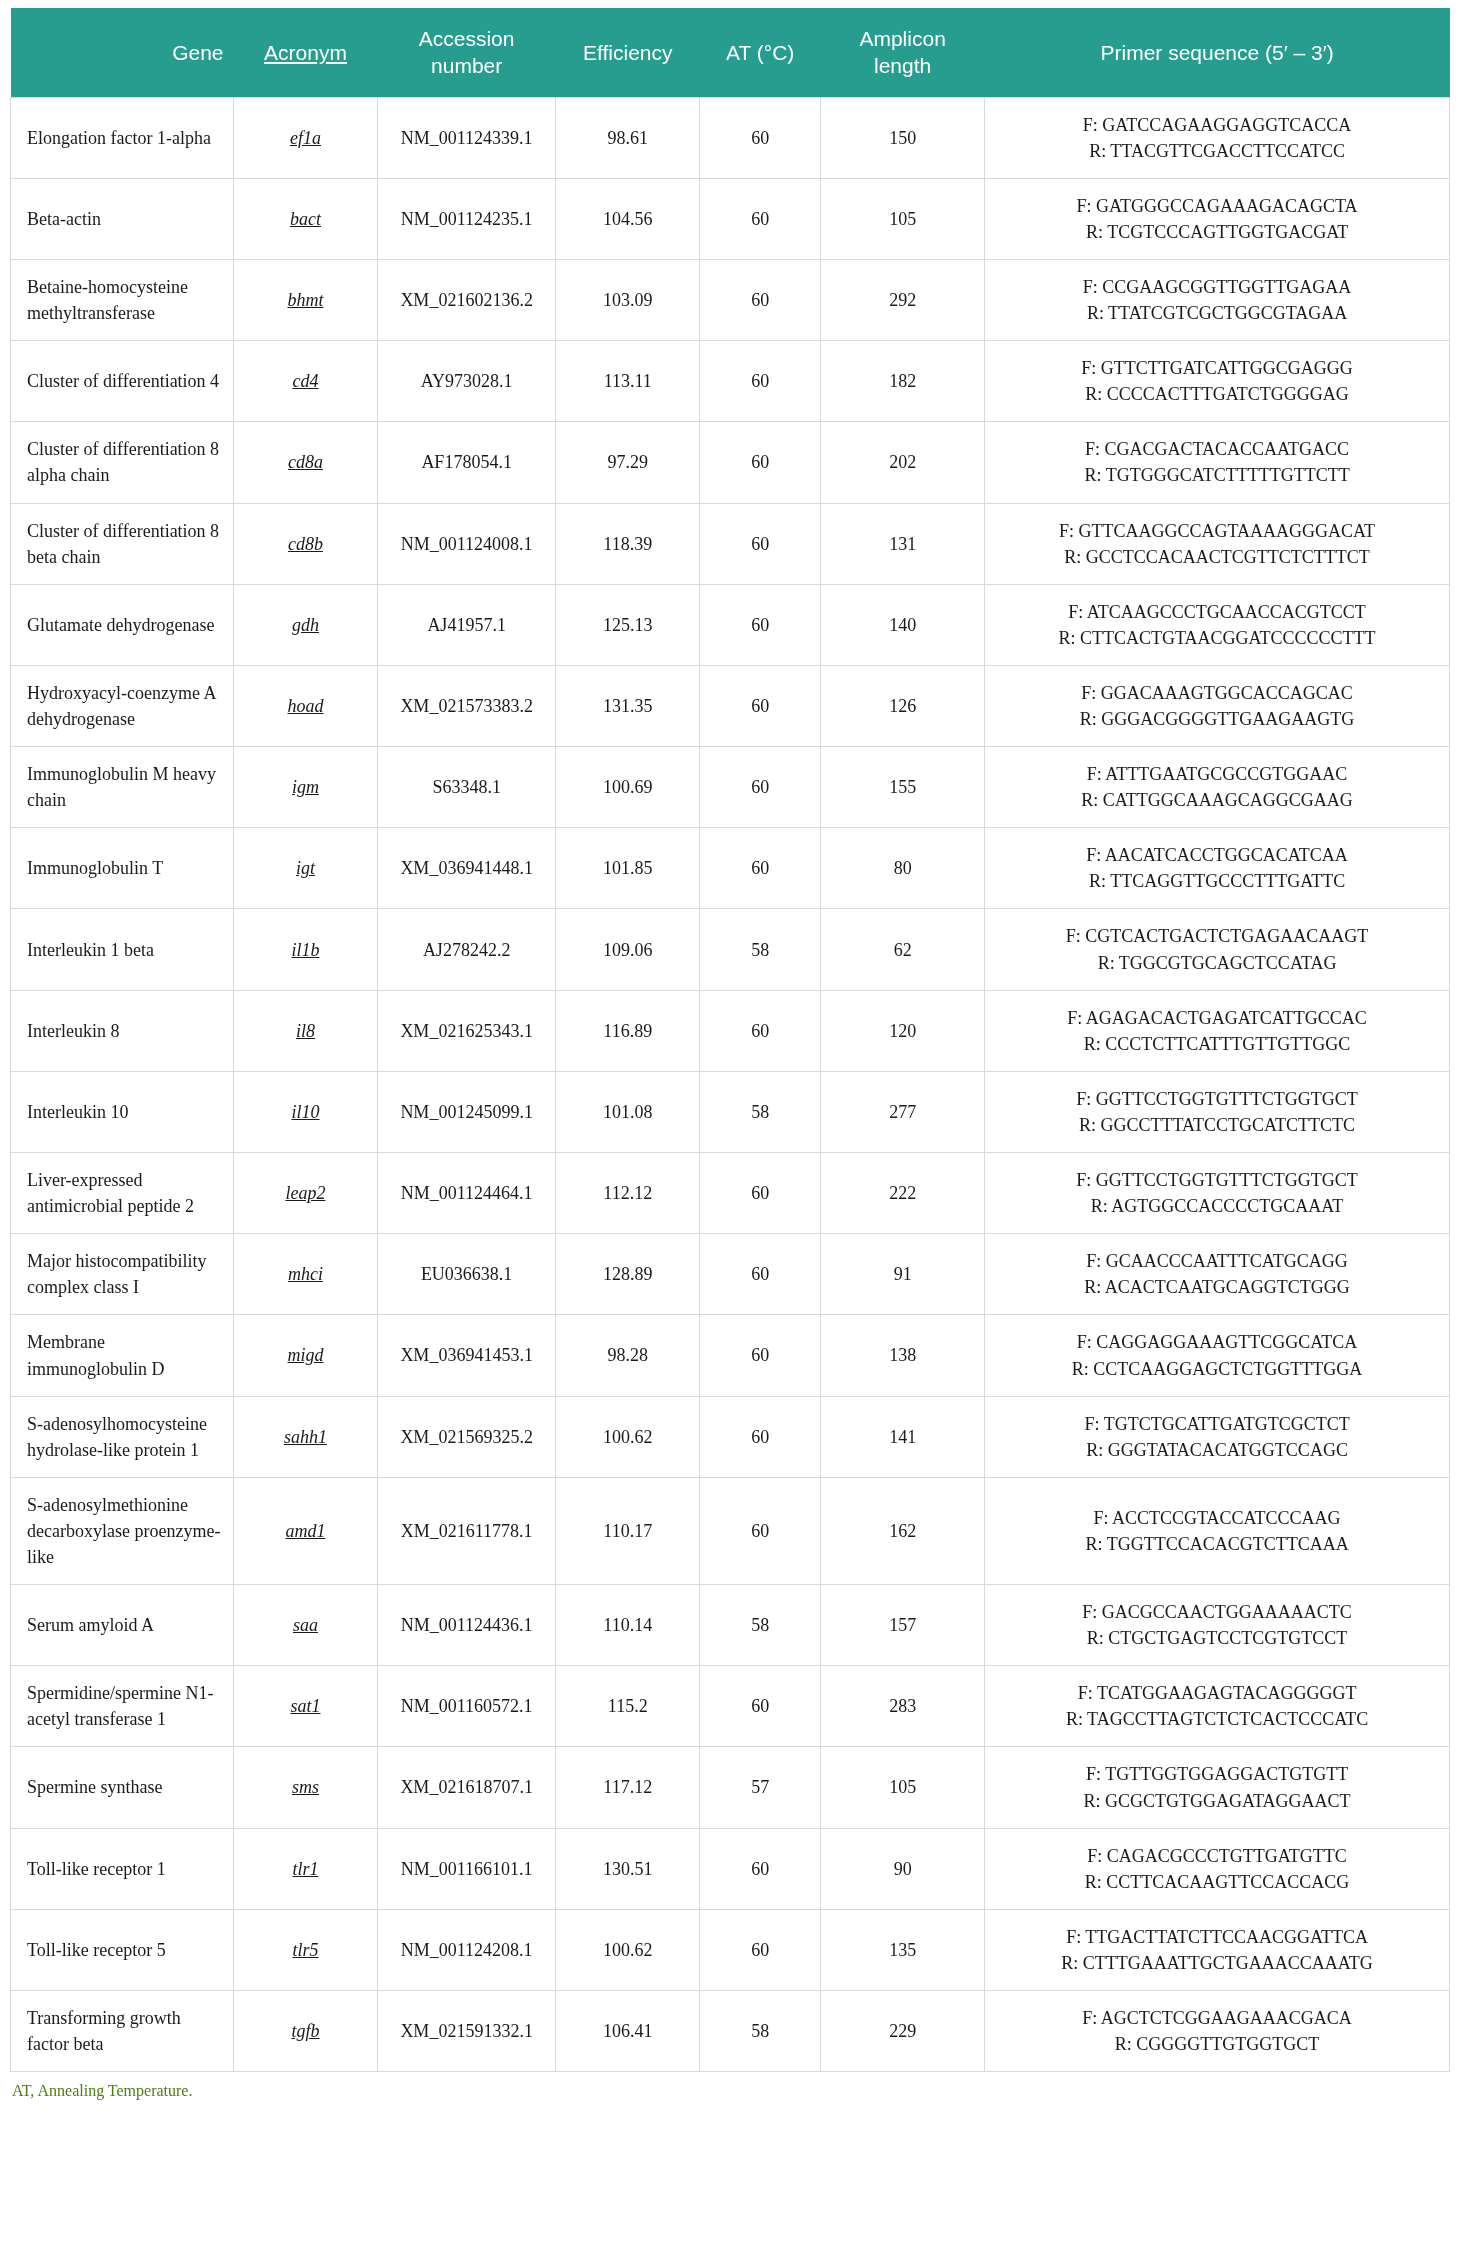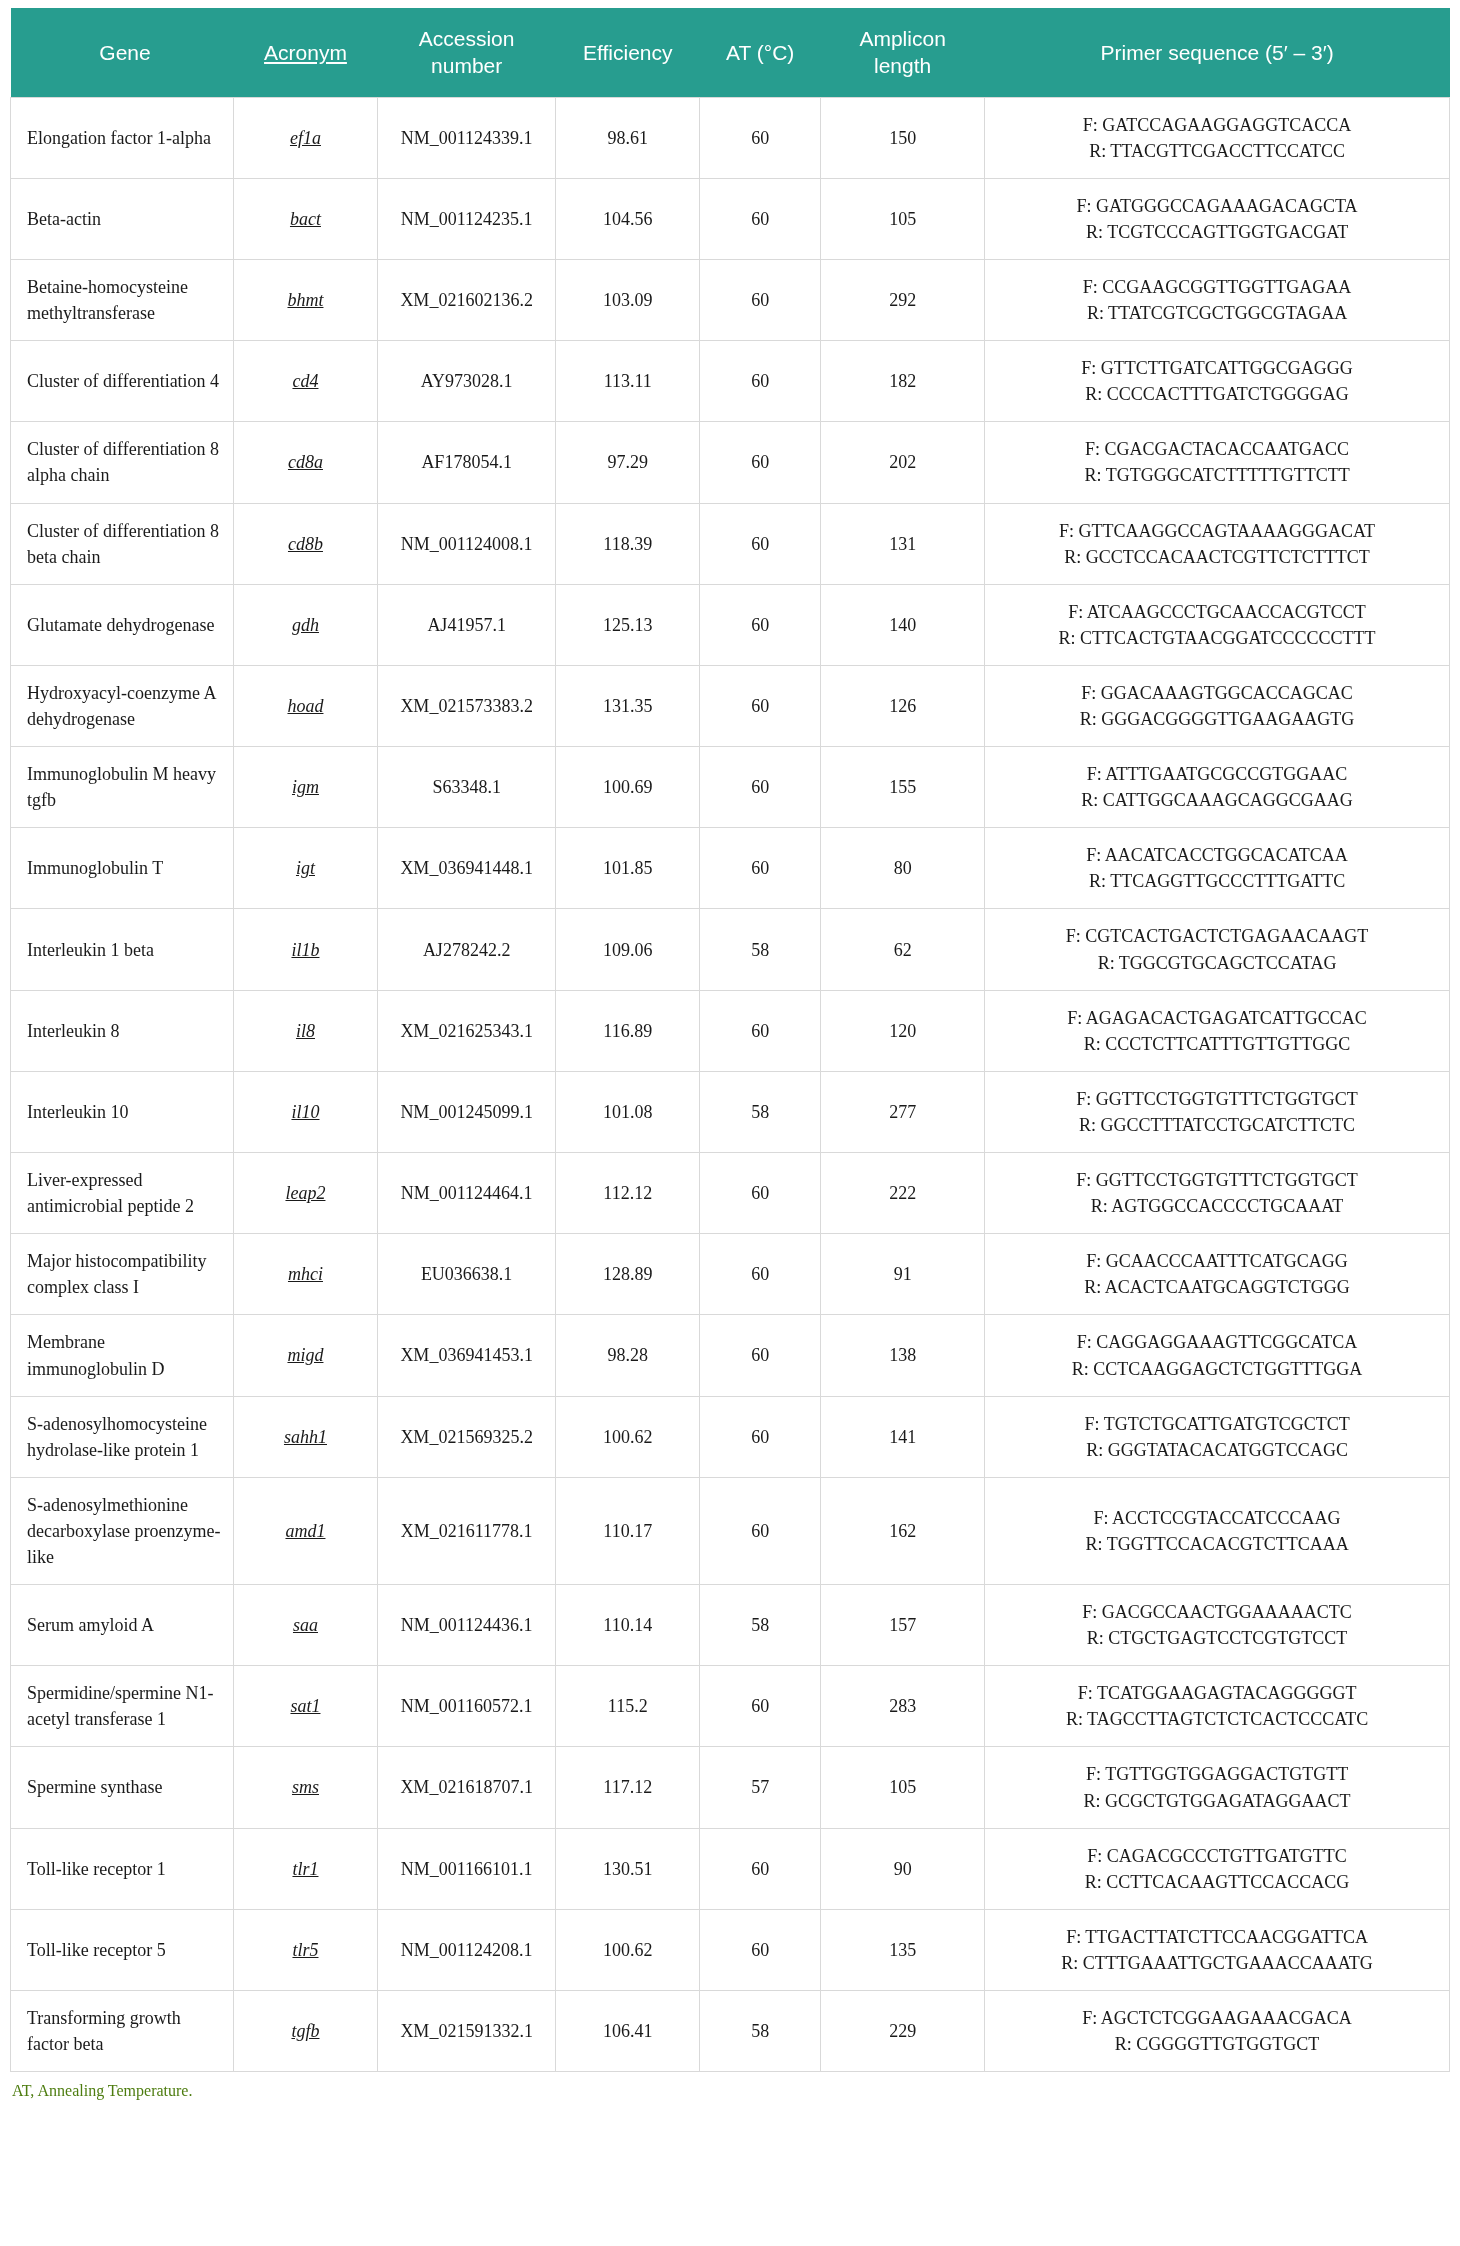--- a/index.html
+++ b/index.html
@@ -29,21 +29,21 @@
     font-family: "Liberation Sans", sans-serif;
     font-weight: 400;
     font-size: 21px;
     line-height: 1.3;
     padding: 17px 10px;
     text-align: center;
     vertical-align: middle;
     border: none;
   }
   thead th.col-gene {
-    text-align: center;
+    text-align: right;
     padding-left: 16px;
   }
   tbody td {
     border: 1px solid var(--row-border, #d9d9d9);
     background: #ffffff;
     font-size: 18px;
     line-height: 1.45;
     padding: 14px 10px;
     text-align: center;
     vertical-align: middle;
@@ -181,21 +181,21 @@
           <td class="col-accession">XM_021573383.2</td>
           <td class="col-efficiency">131.35</td>
           <td class="col-at">60</td>
           <td class="col-amplicon">126</td>
           <td class="col-primer">
             <div>F: GGACAAAGTGGCACCAGCAC</div>
             <div>R: GGGACGGGGTTGAAGAAGTG</div>
           </td>
         </tr>
         <tr>
-          <td class="col-gene">Immunoglobulin M heavy tgfb</td>
+          <td class="col-gene">Immunoglobulin M heavy chain</td>
           <td class="col-acronym">igm</td>
           <td class="col-accession">S63348.1</td>
           <td class="col-efficiency">100.69</td>
           <td class="col-at">60</td>
           <td class="col-amplicon">155</td>
           <td class="col-primer">
             <div>F: ATTTGAATGCGCCGTGGAAC</div>
             <div>R: CATTGGCAAAGCAGGCGAAG</div>
           </td>
         </tr>

